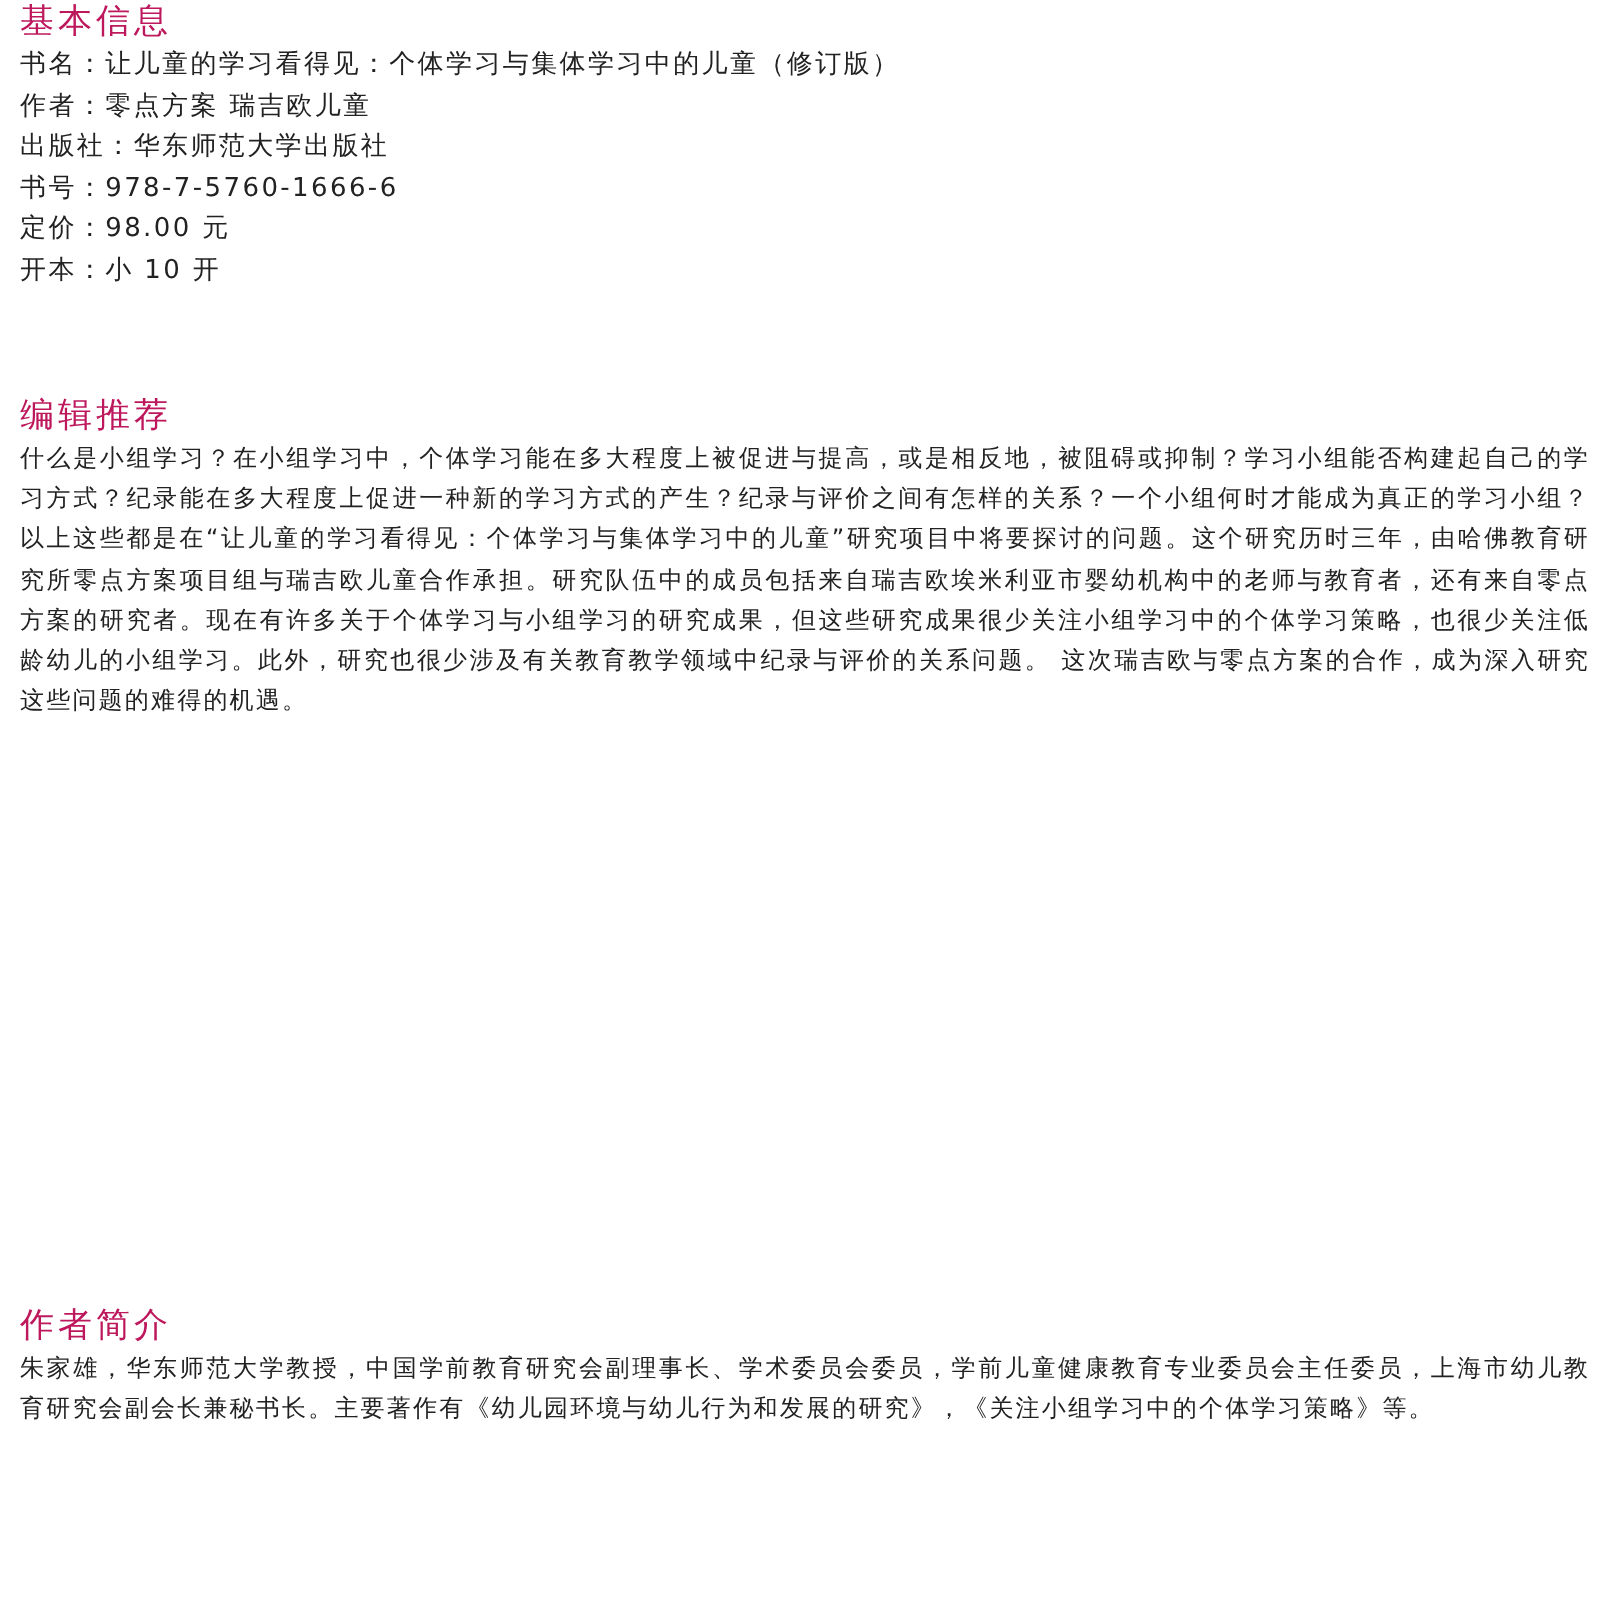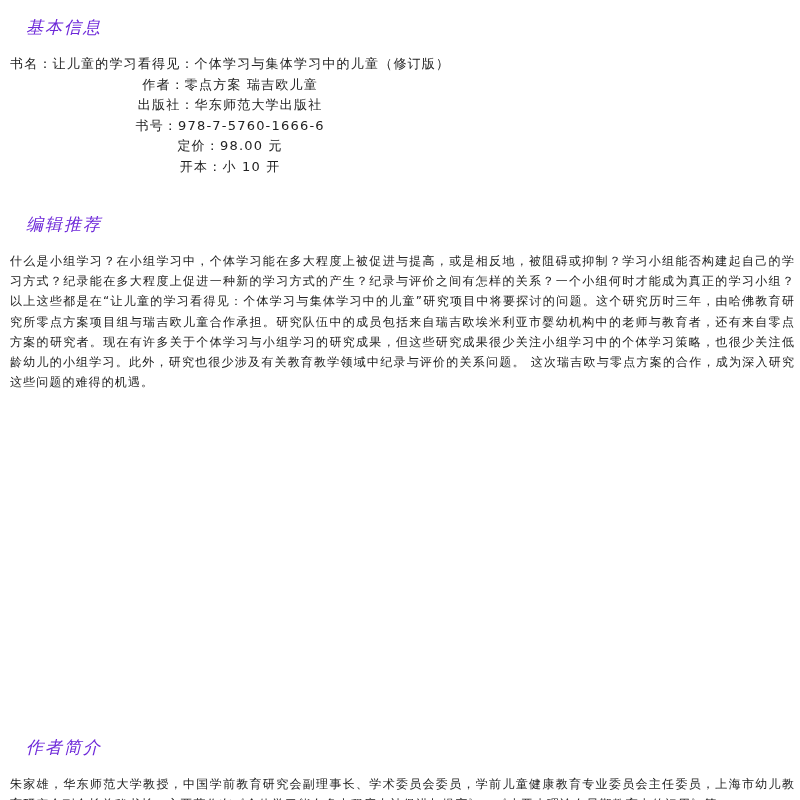--- a/index.html
+++ b/index.html
@@ -4,49 +4,47 @@
 <style>
   html, body { margin: 0; padding: 0; background: #ffffff; }
   body {
     width: 800px; height: 800px; overflow: hidden;
     font-family: "DejaVu Sans", "Liberation Sans", sans-serif;
     color: #222222;
     position: relative;
   }
   .page { position: absolute; left: 10px; top: 0; width: 785px; }
   .section-title {
-    color: #6d28d9;
+    color: #be185d;
     font-size: 17px;
     letter-spacing: 2px;
     line-height: 22px;
-    margin: 16px;
+    margin: 0;
     font-weight: normal;
-    font-style: italic;
   }
   .info-row {
     font-size: 13px;
     line-height: 20.5px;
     letter-spacing: 1.2px;
     white-space: nowrap;
-    text-align: center;
   }
   .info-row .lbl { }
   .para {
     font-size: 12px;
     line-height: 20.2px;
     letter-spacing: 1.1px;
     margin: 0;
     text-align: justify;
     width: 785px;
   }
   #sec-basic { position: absolute; top: 0; }
   #sec-basic .rows { margin-top: 1px; }
   #sec-editor { position: absolute; top: 197px; }
   #sec-summary { position: absolute; top: 479px; }
-  #sec-author { position: absolute; top: 720px; }
+  #sec-author { position: absolute; top: 652px; }
 </style>
 </head>
 <body>
 
 <div class="page">
 
   <section id="sec-basic">
     <h2 class="section-title">基本信息</h2>
     <div class="rows">
       <div class="info-row"><span class="lbl">书名：</span><span>让儿童的学习看得见：个体学习与集体学习中的儿童（修订版）</span></div>
@@ -61,16 +59,16 @@
   <section id="sec-editor">
     <h2 class="section-title">编辑推荐</h2>
     <p class="para">什么是小组学习？在小组学习中，个体学习能在多大程度上被促进与提高，或是相反地，被阻碍或抑制？学习小组能否构建起自己的学习方式？纪录能在多大程度上促进一种新的学习方式的产生？纪录与评价之间有怎样的关系？一个小组何时才能成为真正的学习小组？ 以上这些都是在“让儿童的学习看得见：个体学习与集体学习中的儿童”研究项目中将要探讨的问题。这个研究历时三年，由哈佛教育研究所零点方案项目组与瑞吉欧儿童合作承担。研究队伍中的成员包括来自瑞吉欧埃米利亚市婴幼机构中的老师与教育者，还有来自零点方案的研究者。现在有许多关于个体学习与小组学习的研究成果，但这些研究成果很少关注小组学习中的个体学习策略，也很少关注低龄幼儿的小组学习。此外，研究也很少涉及有关教育教学领域中纪录与评价的关系问题。 这次瑞吉欧与零点方案的合作，成为深入研究这些问题的难得的机遇。</p>
   </section>
 
   <section id="sec-summary">
   </section>
 
   <section id="sec-author">
     <h2 class="section-title">作者简介</h2>
-    <p class="para">朱家雄，华东师范大学教授，中国学前教育研究会副理事长、学术委员会委员，学前儿童健康教育专业委员会主任委员，上海市幼儿教育研究会副会长兼秘书长。主要著作有《个体学习能在多大程度上被促进与提高》，《皮亚杰理论在早期教育中的运用》等。</p>
+    <p class="para">朱家雄，华东师范大学教授，中国学前教育研究会副理事长、学术委员会委员，学前儿童健康教育专业委员会主任委员，上海市幼儿教育研究会副会长兼秘书长。主要著作有《幼儿园环境与幼儿行为和发展的研究》，《关注小组学习中的个体学习策略》等。</p>
   </section>
 
 </div>
 
 </body></html>

